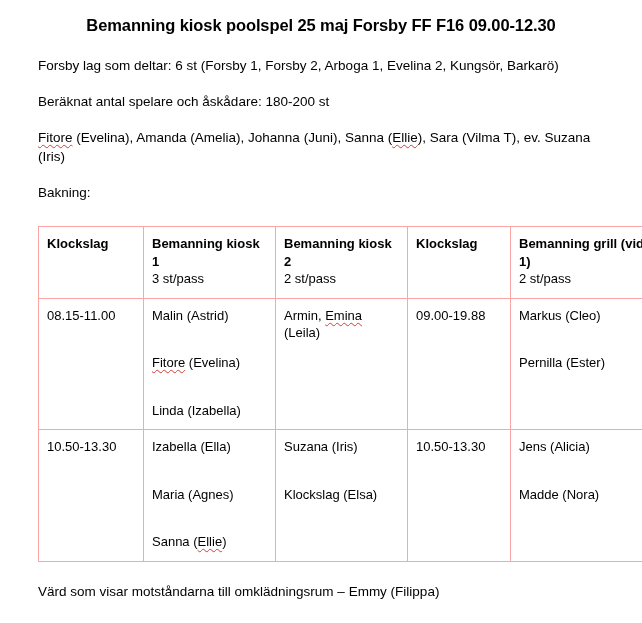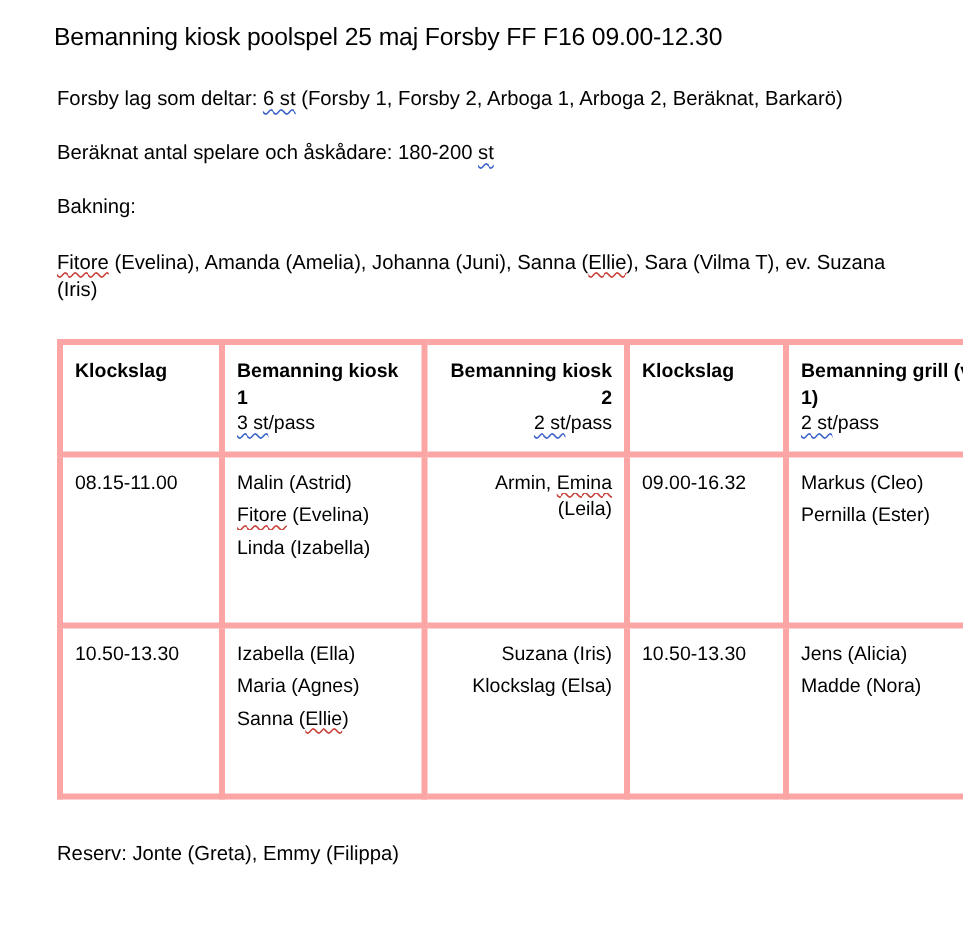--- a/index.html
+++ b/index.html
@@ -15,101 +15,101 @@
     overflow: hidden;
   }
   .page {
     position: relative;
     width: 642px;
     height: 623px;
     box-sizing: border-box;
     padding: 0 36px;
   }
   .doc-title {
+    text-align: center;
     font-size: 16.5px;
-    font-weight: normal;
+    font-weight: bold;
     margin: 10px 0 0 0;
     padding-top: 6px;
     letter-spacing: -0.1px;
   }
   .para {
     font-size: 13.5px;
     line-height: 1.35;
     margin: 18px 0 0 2px;
   }
   .para.first { margin-top: 22px; }
 
   .spell {
     text-decoration: underline;
     text-decoration-style: wavy;
     text-decoration-color: #c9423a;
     text-decoration-thickness: 1px;
     text-underline-offset: 2px;
   }
   .spell-blue {
-    text-decoration: underline;
     text-decoration-style: wavy;
     text-decoration-color: #3b63c9;
     text-decoration-thickness: 1px;
     text-underline-offset: 2px;
   }
 
   table.schedule {
     border-collapse: collapse;
     margin-top: 24px;
     margin-left: 2px;
     width: 572px;
     table-layout: fixed;
   }
   table.schedule td {
-    border: 4px solid #fca5a5;
+    border: 1px solid #fca5a5;
     vertical-align: top;
     padding: 8px 8px 10px 8px;
     font-size: 13px;
     line-height: 1.35;
   }
   .col-1 { width: 88px; }
   .col-2 { width: 115px; }
-  .col-3 { width: 115px; text-align: right; }
+  .col-3 { width: 115px; }
   .col-4 { width: 86px; }
   .col-5 { width: 168px; }
 
   .head-cell {
     font-weight: bold;
     height: 52px;
   }
   .head-sub {
     font-weight: normal;
   }
   .cell-line { margin: 0 0 0 0; }
-  .cell-line + .cell-line { margin-top: 4px; }
+  .cell-line + .cell-line { margin-top: 30px; }
   .body-row td { height: 92px; }
 
   .footer-para {
     font-size: 13.5px;
     margin-top: 22px;
     margin-left: 2px;
   }
   .footer-para.second { margin-top: 28px; }
 </style>
 </head>
 <body>
 
 <div class="page">
 
   <h1 class="doc-title">Bemanning kiosk poolspel 25 maj Forsby FF F16 09.00-12.30</h1>
 
-  <p class="para first"><span>Forsby lag som deltar: </span><span class="spell-blue">6 st</span><span> (Forsby 1, Forsby 2, Arboga 1, Arboga 2, Beräknat, Barkarö)</span></p>
+  <p class="para first"><span>Forsby lag som deltar: </span><span class="spell-blue">6 st</span><span> (Forsby 1, Forsby 2, Arboga 1, Evelina 2, Kungsör, Barkarö)</span></p>
 
   <p class="para"><span>Beräknat antal spelare och åskådare: 180-200 </span><span class="spell-blue">st</span></p>
 
 
+  <p class="para"><span class="spell">Fitore</span><span> (Evelina), Amanda (Amelia), Johanna (Juni), Sanna (</span><span class="spell">Ellie</span><span>), Sara (Vilma T), ev. Suzana (Iris)</span></p>
+
   <p class="para">Bakning:</p>
-
-  <p class="para"><span class="spell">Fitore</span><span> (Evelina), Amanda (Amelia), Johanna (Juni), Sanna (</span><span class="spell">Ellie</span><span>), Sara (Vilma T), ev. Suzana (Iris)</span></p>
 
   <table class="schedule">
     <tbody>
       <tr>
         <td class="col-1 head-cell">
           <div>Klockslag</div>
         </td>
         <td class="col-2 head-cell">
           <div>Bemanning kiosk 1</div>
           <div class="head-sub"><span class="spell-blue">3 st</span><span>/pass</span></div>
@@ -130,21 +130,21 @@
       <tr class="body-row">
         <td class="col-1">08.15-11.00</td>
         <td class="col-2">
           <div class="cell-line">Malin (Astrid)</div>
           <div class="cell-line"><span class="spell">Fitore</span> (Evelina)</div>
           <div class="cell-line">Linda (Izabella)</div>
         </td>
         <td class="col-3">
           <div class="cell-line">Armin, <span class="spell">Emina</span><br>(Leila)</div>
         </td>
-        <td class="col-4">09.00-16.32</td>
+        <td class="col-4">09.00-19.88</td>
         <td class="col-5">
           <div class="cell-line">Markus (Cleo)</div>
           <div class="cell-line">Pernilla (Ester)</div>
         </td>
       </tr>
 
       <tr class="body-row">
         <td class="col-1">10.50-13.30</td>
         <td class="col-2">
           <div class="cell-line">Izabella (Ella)</div>
@@ -157,15 +157,16 @@
         </td>
         <td class="col-4">10.50-13.30</td>
         <td class="col-5">
           <div class="cell-line">Jens (Alicia)</div>
           <div class="cell-line">Madde (Nora)</div>
         </td>
       </tr>
     </tbody>
   </table>
 
+  <p class="footer-para">Värd som visar motståndarna till omklädningsrum – Emmy (Filippa)</p>
   <p class="footer-para second">Reserv: Jonte (Greta), Emmy (Filippa)</p>
 
 </div>
 
 </body></html>

